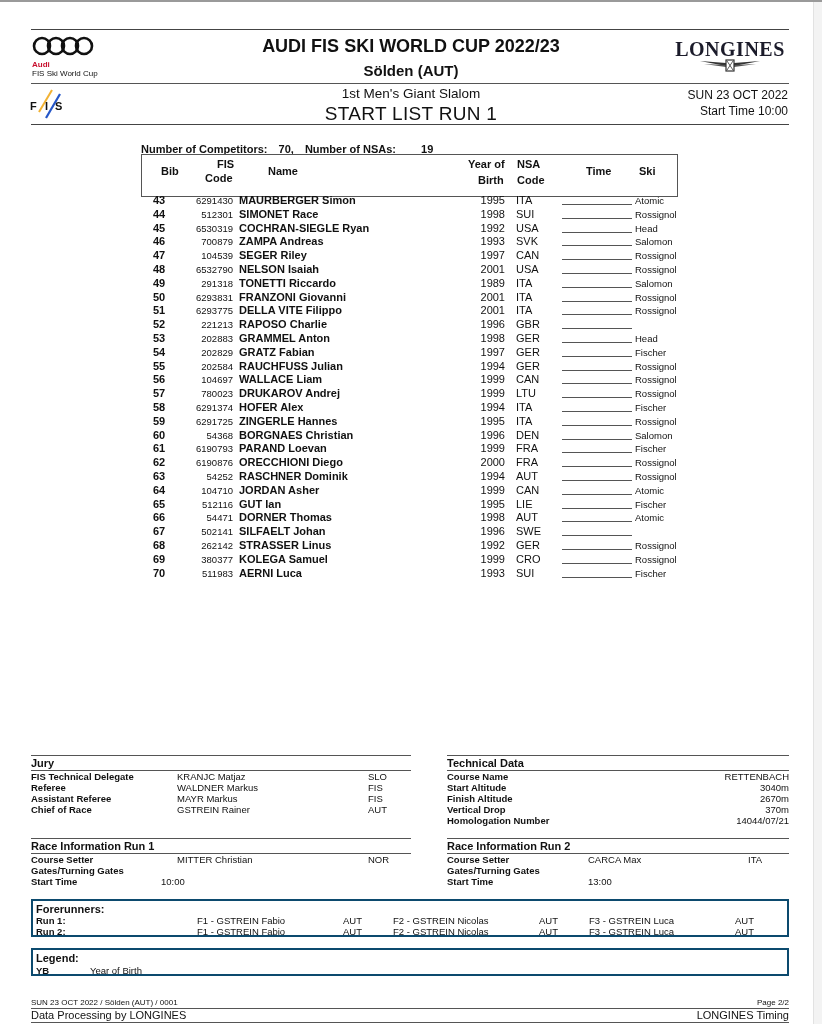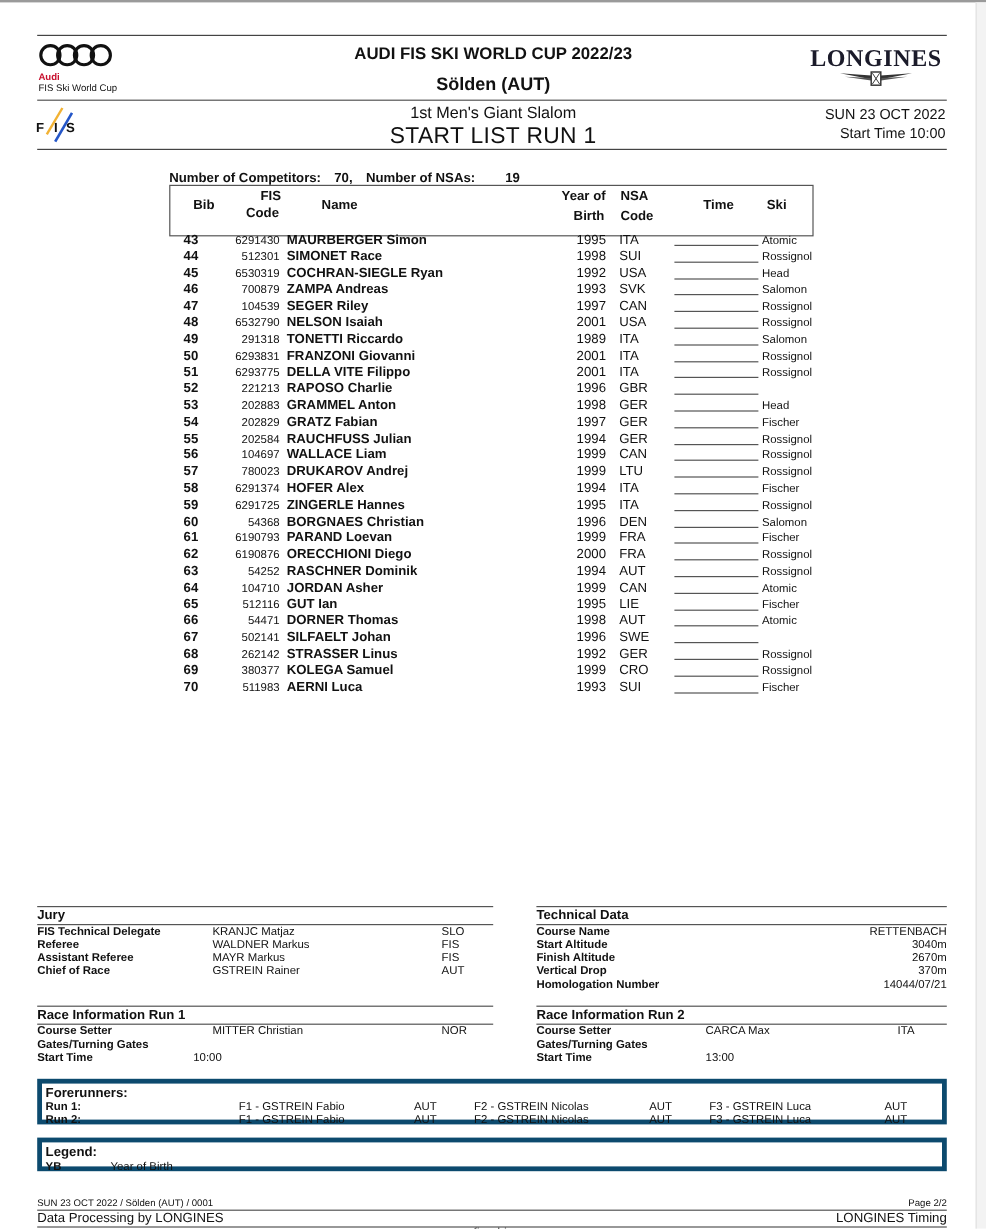--- a/index.html
+++ b/index.html
@@ -13,21 +13,21 @@
 
   .abs { position: absolute; }
   .hline { position: absolute; height: 0; border-top: 1px solid #555; }
   .hline.thick { border-top: 1.5px solid #444; }
 
   
   .audi-logo { left: 32px; top: 36px; }
   .audi-text { left: 32px; top: 60px; font-size: 8px; line-height: 9px; }
   .audi-text .red { color: #c8102e; font-weight: bold; }
   .fis-logo { left: 30px; top: 88px; }
-  .title1 { left: 200px; width: 422px; top: 36px; text-align: center; font-size: 14px; font-weight: bold; }
+  .title1 { left: 200px; width: 422px; top: 36px; text-align: center; font-size: 18px; font-weight: bold; }
   .title2 { left: 200px; width: 422px; top: 62px; text-align: center; font-size: 15px; font-weight: bold; }
   .event { left: 200px; width: 422px; top: 86px; text-align: center; font-size: 13.5px; }
   .doctitle { left: 200px; width: 422px; top: 103px; text-align: center; font-size: 19px; letter-spacing: 0.3px; }
   .longines { left: 672px; top: 38px; width: 116px; text-align: center; font-family: "Liberation Serif", serif; font-size: 20px; font-weight: bold; color: #1b1b2a; letter-spacing: 0.5px; }
   .wings { left: 698px; top: 58px; }
   .date { right: 34px; top: 88px; font-size: 12px; text-align: right; }
   .starttime { right: 34px; top: 104px; font-size: 12px; text-align: center; }
 
   
   .counts { left: 141px; top: 143px; font-size: 11px; font-weight: bold; }
@@ -49,21 +49,21 @@
   .c-time { left: 421px; width: 70px; height: 10px; border-bottom: 1px solid #555; }
   .c-ski { left: 494px; font-size: 9.5px; top: 1px !important; }
 
   
   .sec { position: absolute; font-size: 9.5px; }
   .sec .stitle { font-size: 11px; font-weight: bold; }
   .sec .kv { position: relative; height: 11px; }
   .sec .kv span { position: absolute; top: 0; white-space: nowrap; }
   .lbl { font-weight: bold; }
 
-  .boxed { position: absolute; border: 4px solid #0c4a6e; box-sizing: border-box; font-size: 9.5px; }
+  .boxed { position: absolute; border: 2px solid #0c4a6e; box-sizing: border-box; font-size: 9.5px; }
   .footer-small { font-size: 8px; }
   .footer-big { font-size: 11px; }
 </style>
 </head>
 <body>
 
 <div class="topbar"></div>
 <div class="rightstrip"></div>
 
 <div class="hline thick" style="left:31px; top:29px; width:758px;"></div>

